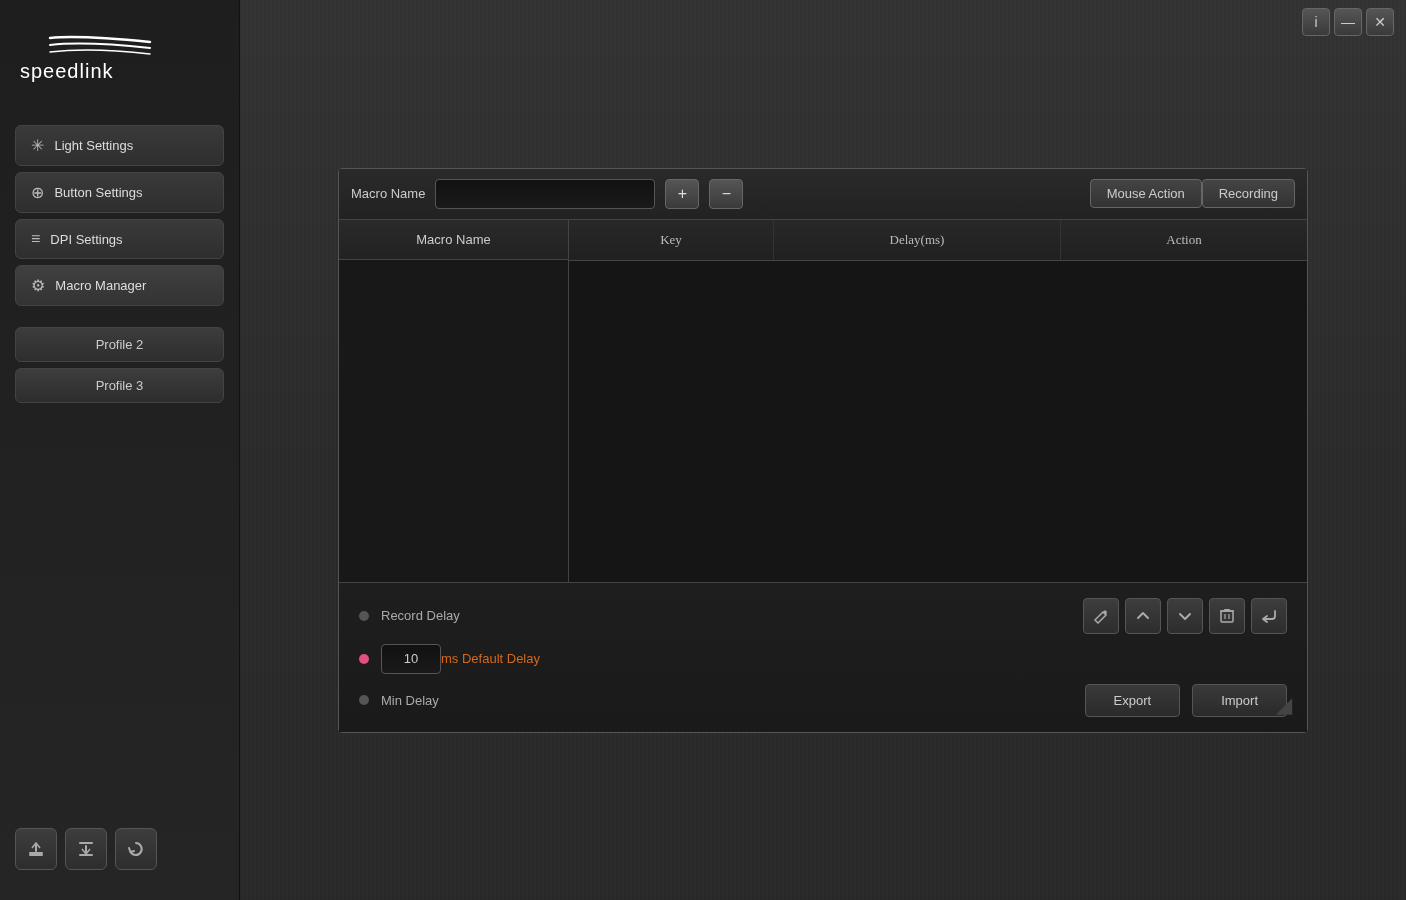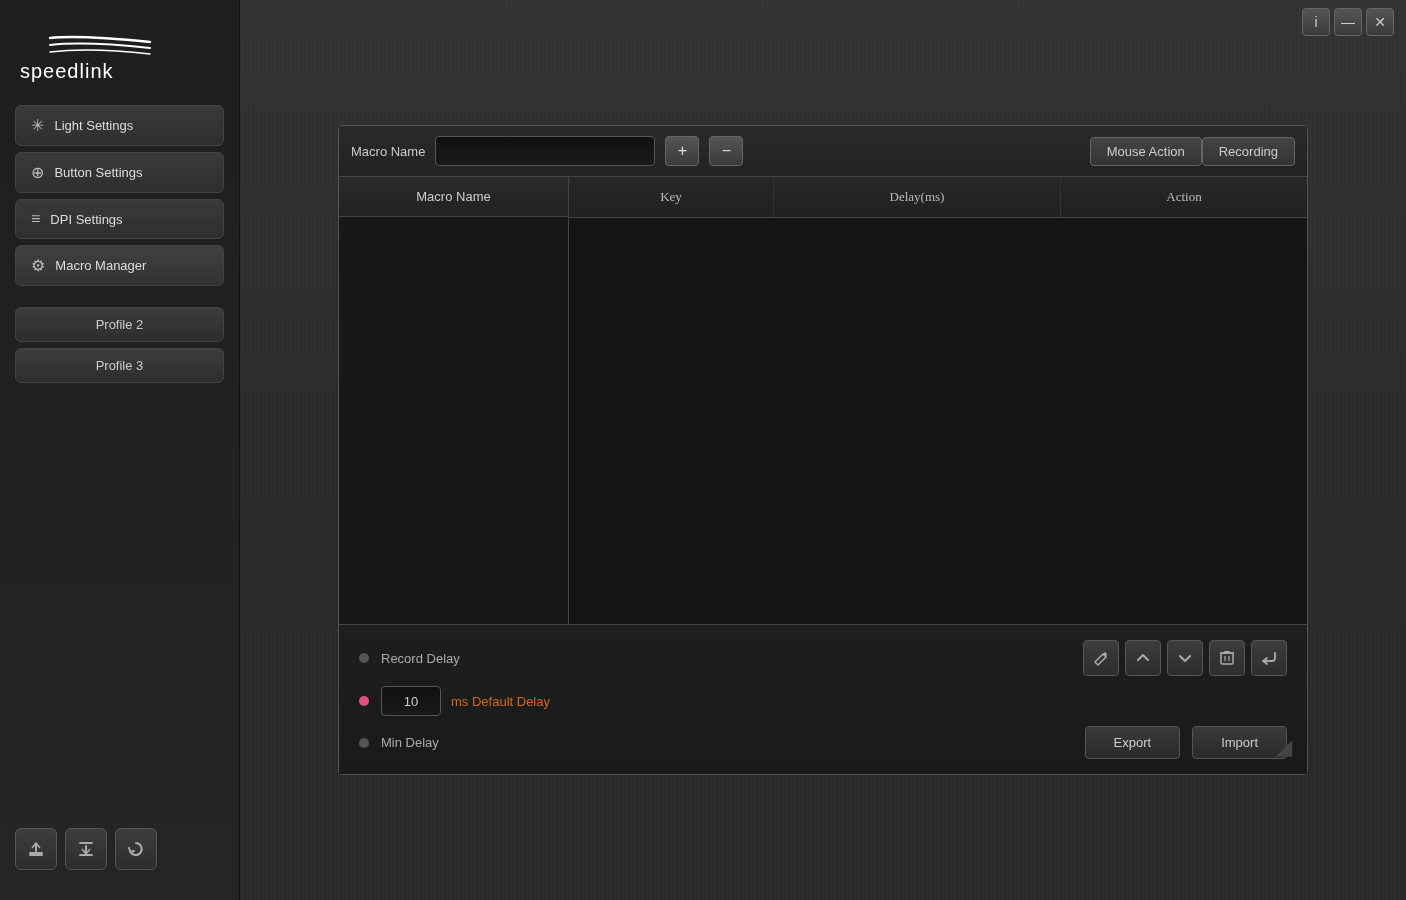--- a/index.html
+++ b/index.html
@@ -61,21 +61,21 @@
       top: 0;
       width: 240px;
       height: 100%;
       background: linear-gradient(180deg, #1e1e1e 0%, #252525 100%);
       border-right: 1px solid #111;
       padding-top: 20px;
       z-index: 5;
     }
 
     .logo-area {
-      padding: 10px 20px 16px 20px;
+      padding: 10px 20px 36px 20px;
     }
 
     .logo-svg {
       width: 160px;
     }
 
     .nav-section {
       padding: 0 15px;
     }
 
@@ -147,21 +147,21 @@
       right: 0;
       bottom: 0;
       display: flex;
       align-items: center;
       justify-content: center;
     }
 
     
     .macro-panel {
       width: 970px;
-      height: 650px;
+      height: 565px;
       background: linear-gradient(180deg, #1e1e1e 0%, #1a1a1a 100%);
       border: 1px solid #555;
       border-radius: 4px;
       position: relative;
       display: flex;
       flex-direction: column;
     }
 
     
     .top-bar {
@@ -303,21 +303,20 @@
 
     .delay-input {
       width: 60px;
       height: 30px;
       background: linear-gradient(180deg, #111 0%, #1a1a1a 100%);
       border: 1px solid #555;
       border-radius: 4px;
       color: #ccc;
       text-align: center;
       font-size: 13px;
-      margin-right: 10px;
     }
 
     .delay-label-orange {
       color: #d4691e;
       font-size: 13px;
     }
 
     .pink-dot {
       width: 10px;
       height: 10px;

